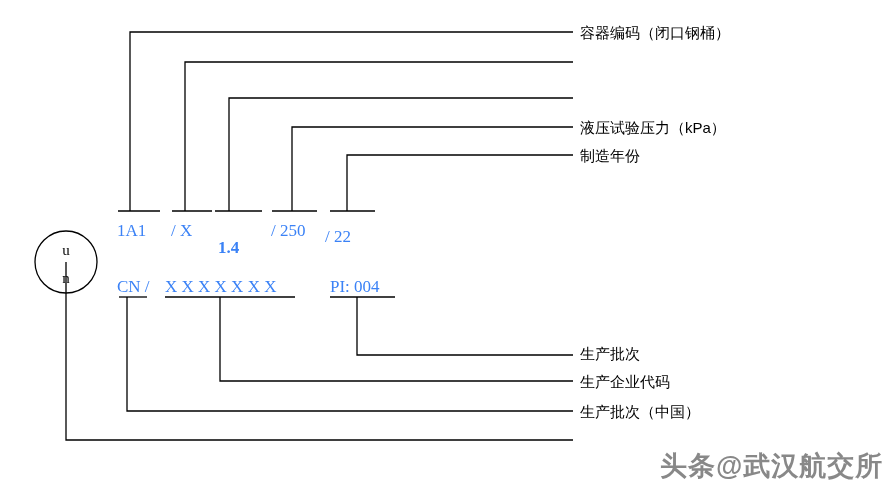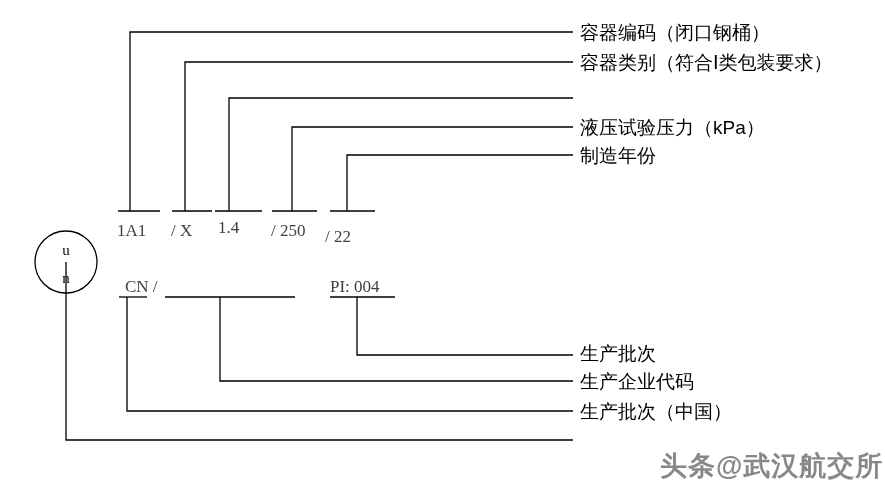--- a/index.html
+++ b/index.html
@@ -21,32 +21,32 @@
   #wires {
     position: absolute;
     left: 0;
     top: 0;
     width: 885px;
     height: 482px;
   }
   .lbl {
     position: absolute;
     font-family: "Liberation Sans", "DejaVu Sans", sans-serif;
-    font-size: 19px;
+    font-size: 15px;
     line-height: 17px;
     white-space: nowrap;
     color: #000000;
   }
   .code {
     position: absolute;
     font-family: "Liberation Serif", "DejaVu Serif", serif;
     font-size: 17px;
     line-height: 19px;
     white-space: nowrap;
-    color: #404040;
+    color: #3b82f6;
   }
   .un-letter {
     position: absolute;
     font-family: "Liberation Serif", "DejaVu Serif", serif;
     font-size: 15px;
     line-height: 15px;
     color: #000000;
     text-align: center;
     width: 20px;
   }
@@ -92,29 +92,29 @@
 
       <circle cx="66" cy="262" r="31"></circle>
     </g>
   </svg>
 
   <div class="un-letter" style="left:56px; top:243px;">u</div>
   <div class="un-letter" style="left:56px; top:271px;">n</div>
 
   <div class="code" style="left:117px; top:221px;">1A1</div>
   <div class="code" style="left:171px; top:221px;">/ X</div>
-  <div class="code" style="left:218px; top:218px;">1.4</div>
+  <div class="code" style="left:218px; top:238px;font-weight:bold;">1.4</div>
   <div class="code" style="left:271px; top:221px;">/ 250</div>
   <div class="code" style="left:325px; top:227px;">/   22</div>
 
-  <div class="code" style="left:117px; top:277px;margin-left:8px;">CN /</div>
+  <div class="code" style="left:117px; top:277px;">CN /</div>
+  <div class="code" style="left:165px; top:277px;">X X X X X X X</div>
   <div class="code" style="left:330px; top:277px;">PI:  004</div>
 
   <div class="lbl" style="left:580px; top:24px;">容器编码（闭口钢桶）</div>
-  <div class="lbl" style="left:580px; top:54px;">容器类别（符合Ⅰ类包装要求）</div>
   <div class="lbl" style="left:580px; top:119px;text-align:center;">液压试验压力（kPa）</div>
   <div class="lbl" style="left:580px; top:147px;">制造年份</div>
 
   <div class="lbl" style="left:580px; top:347px;font-family:Liberation Mono, monospace;">生产批次</div>
   <div class="lbl" style="left:580px; top:373px;">生产企业代码</div>
   <div class="lbl" style="left:580px; top:403px;">生产批次（中国）</div>
 
   <div class="watermark" style="left:660px; top:448px;">头条@武汉航交所</div>
 
 </div>

